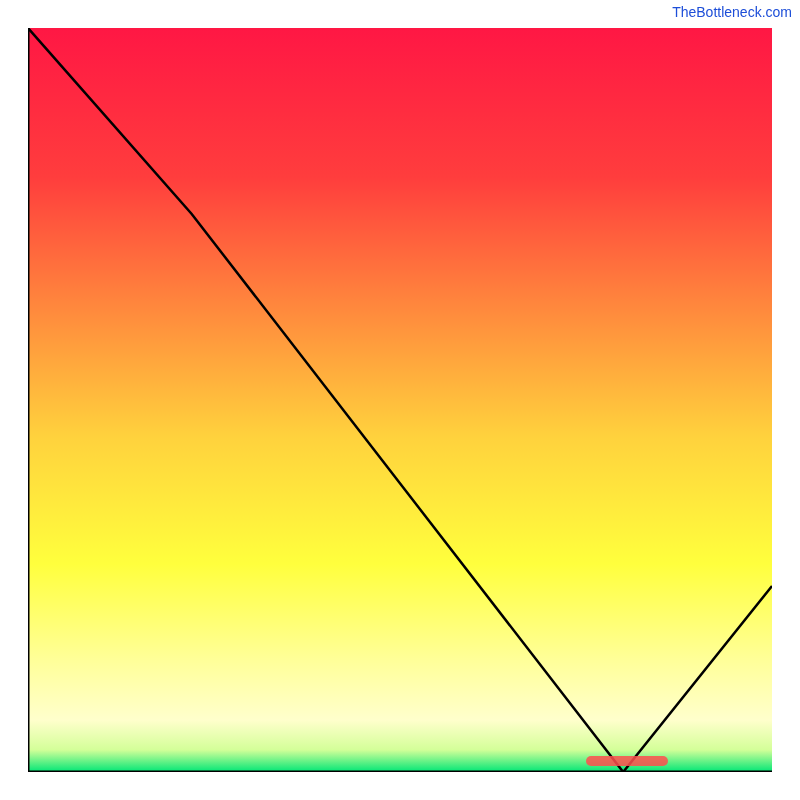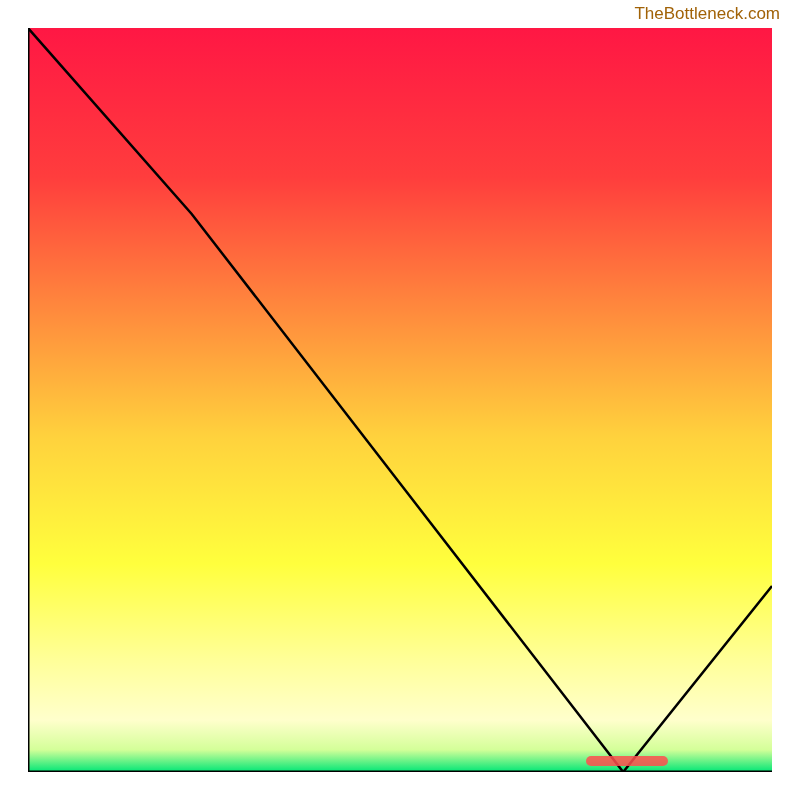--- a/index.html
+++ b/index.html
@@ -1,17 +1,17 @@
 <!DOCTYPE html>
 <html><head>
   <meta charset="utf-8">
   <style>
     * { margin: 0; padding: 0; box-sizing: border-box; }
     body { width: 800px; height: 800px; background: #fff; font-family: Arial, sans-serif; position: relative; }
-    .watermark { position: absolute; top: 4px; right: 20px; color: #a16207; font-size: 17px; font-weight: 500; z-index: 10; }
+    .watermark { position: absolute; top: 4px; right: 8px; color: #1d4ed8; font-size: 14px; font-weight: 500; z-index: 10; }
     .chart-container { position: absolute; top: 28px; left: 28px; width: 744px; height: 744px; }
     .chart-area { position: relative; width: 100%; height: 100%; }
     .gradient-bg { position: absolute; top: 0; left: 0; width: 100%; height: 100%; }
     .curve-layer { position: absolute; top: 0; left: 0; width: 100%; height: 100%; }
     .axes { position: absolute; top: 0; left: 0; width: 100%; height: 100%; pointer-events: none; }
     .marker { position: absolute; height: 10px; background: #ff4d4d; opacity: 0.85; border-radius: 5px; }
   </style>
 </head>
 <body>
 

